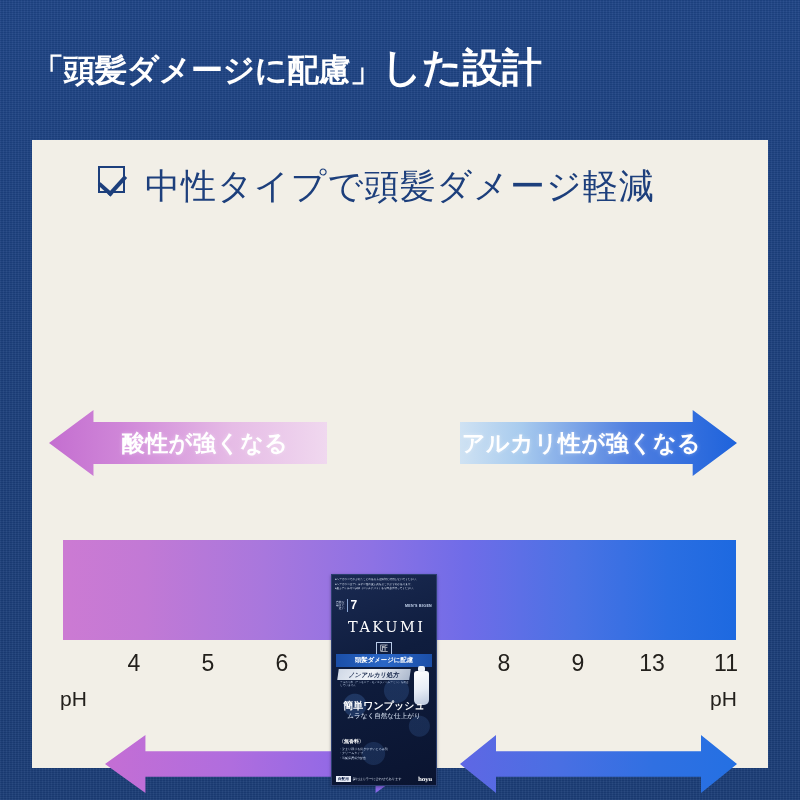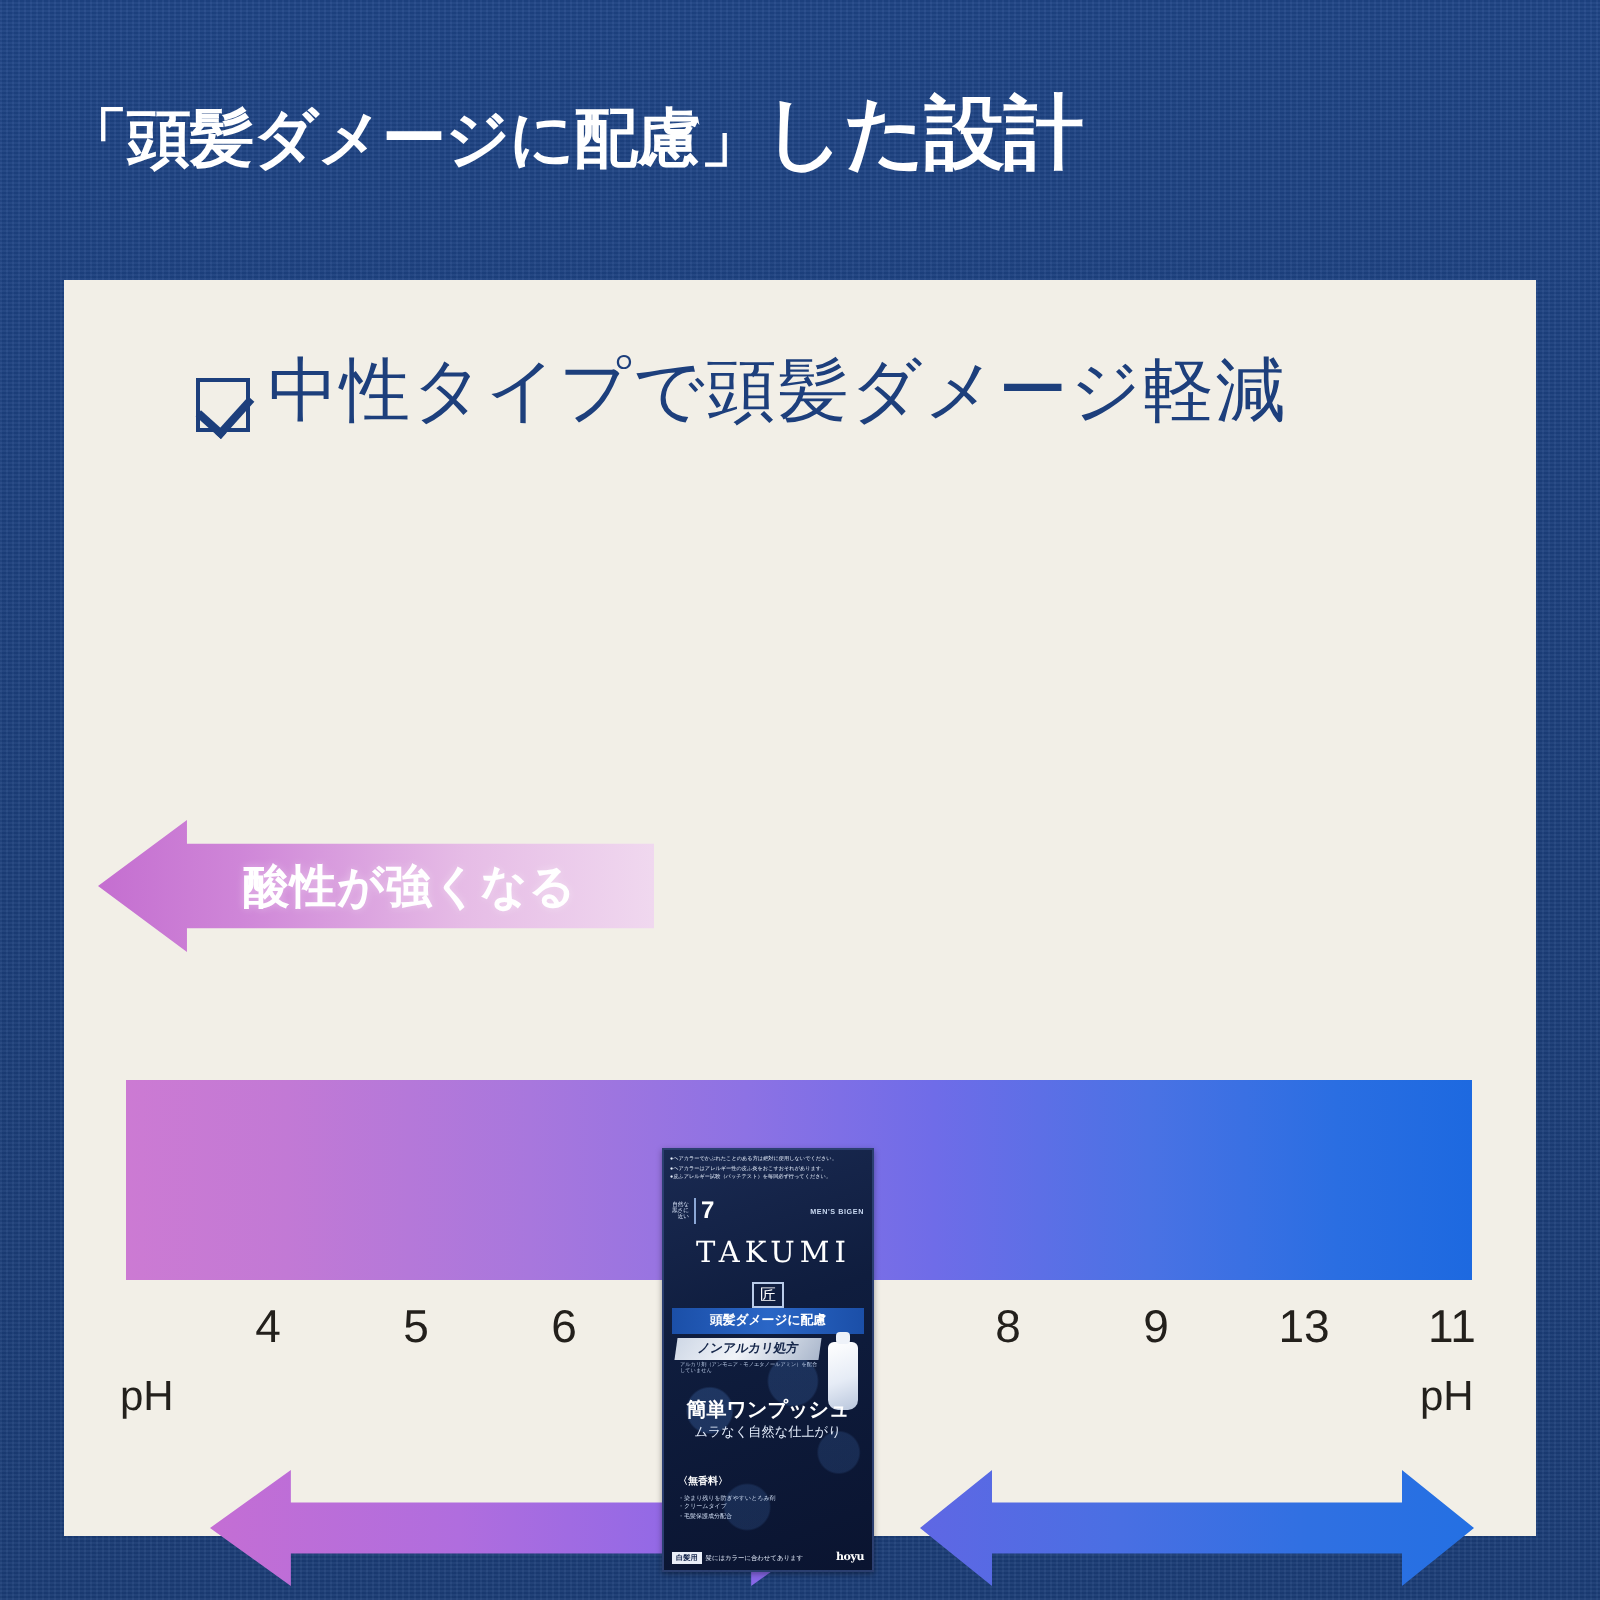--- a/index.html
+++ b/index.html
@@ -52,22 +52,22 @@
     background: #f2efe7;
   }
 
   
   #card-heading {
     position: absolute;
     left: 38px;
     top: 26px;
     height: 50px;
     display: flex;
-    align-items: flex-end;
-    gap: 9px;
+    align-items: flex-start;
+    gap: 20px;
     color: #1d3f7c;
     padding-left: 28px;
   }
   .checkbox-icon {
     position: relative;
     width: 27px;
     height: 27px;
     border: 2px solid #1d3f7c;
     box-sizing: border-box;
     flex: none;
@@ -344,20 +344,23 @@
 
     <div id="card-heading">
       <span class="checkbox-icon"></span>
       <span id="card-heading-text">中性タイプで頭髪ダメージ軽減</span>
     </div>
 
     <div id="toprow">
       <div class="arrow-band" id="acid-arrow">
         <span class="band-label">酸性が強くなる</span>
       </div>
+      <div class="arrow-band" id="alkaline-arrow">
+        <span class="band-label">アルカリ性が強くなる</span>
+      </div>
     </div>
 
     <div id="ph-bar"></div>
 
     <div id="ph-scale">
       <span class="ph-tick" style="left:102px">4</span>
       <span class="ph-tick" style="left:176px">5</span>
       <span class="ph-tick" style="left:250px">6</span>
       <span class="ph-tick" style="left:398px">7</span>
       <span class="ph-tick" style="left:472px">8</span>

